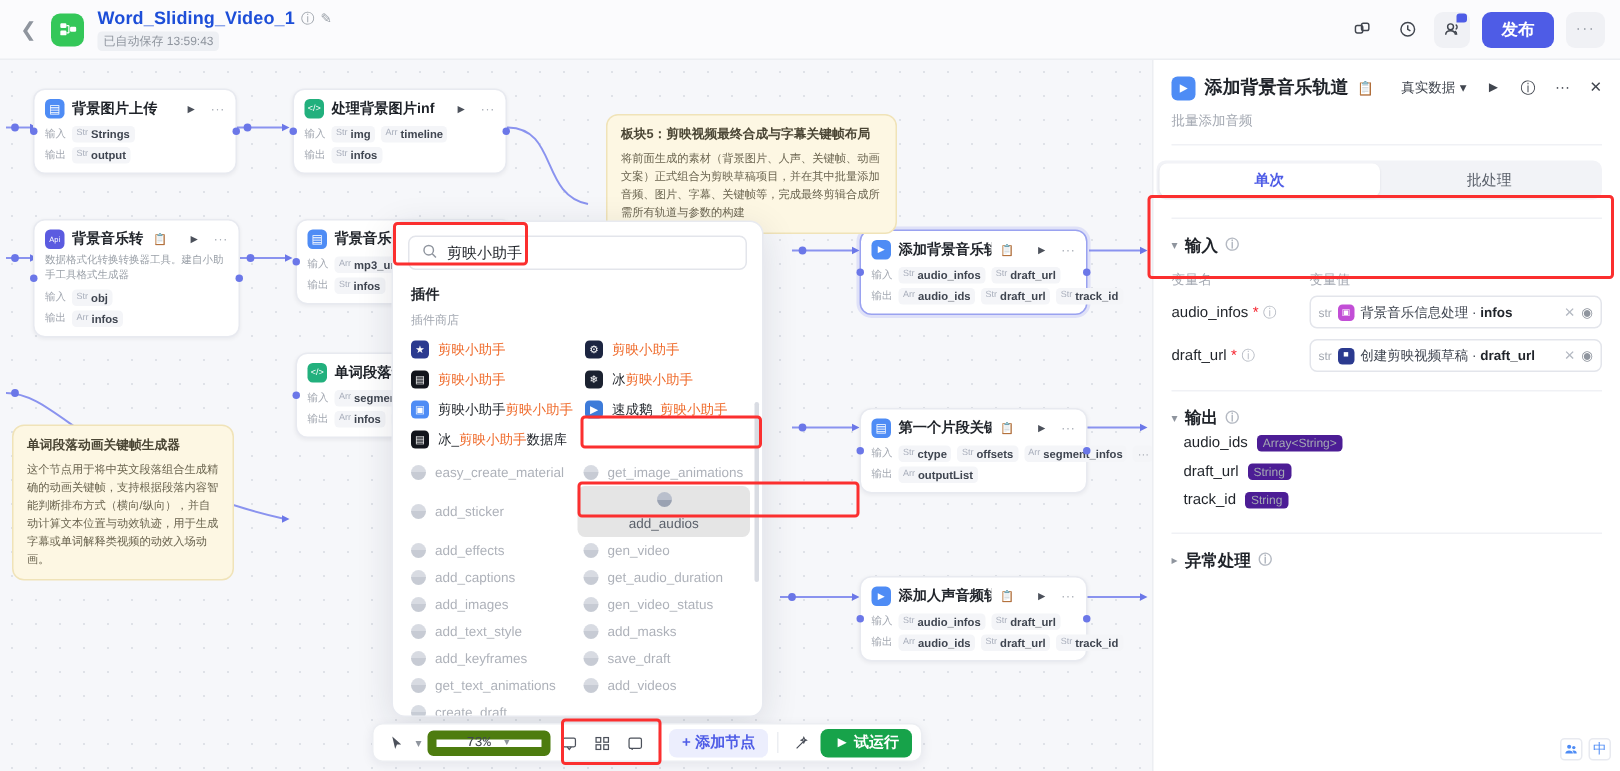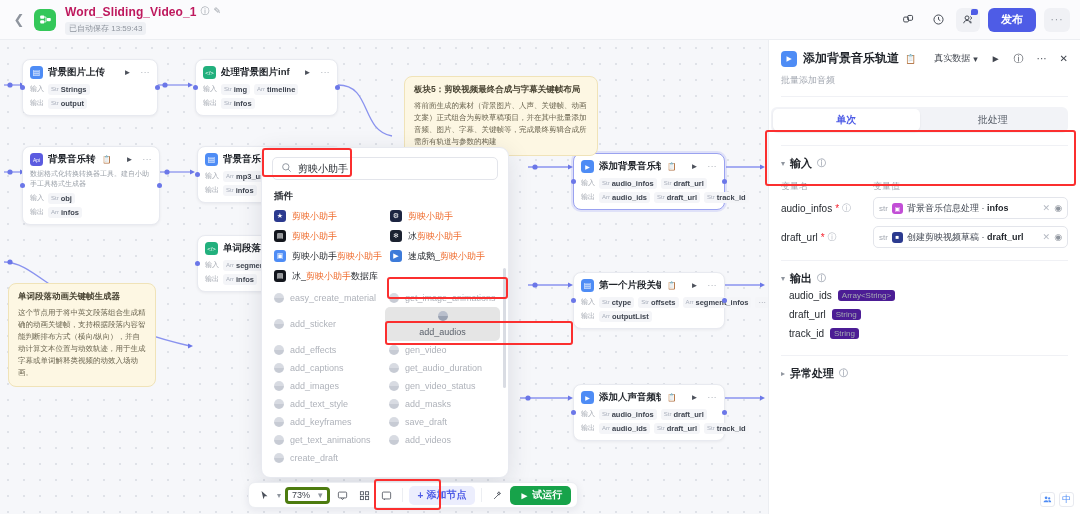--- a/index.html
+++ b/index.html
@@ -20,21 +20,21 @@
   }
   .back-chev { width:18px; height:18px; display:flex; align-items:center; justify-content:center;
     color:#8f959e; font-size:13px; cursor:pointer; }
   .app-logo {
     width:22px; height:22px; border-radius:6px; background:#34c759;
     display:flex; align-items:center; justify-content:center; margin-left:6px; flex:0 0 auto;
   }
   .app-logo svg { display:block; }
   .title-wrap { margin-left:9px; display:flex; flex-direction:column; justify-content:center; }
   .title-row { display:flex; align-items:center; gap:4px; }
-  .title-row .t { font-size:12px; font-weight:bold; color:#be185d; letter-spacing:.1px; }
+  .title-row .t { font-size:12px; font-weight:bold; color:#1d4ed8; letter-spacing:.1px; }
   .mini-icon { color:#9aa0a8; font-size:9px; line-height:1; display:inline-flex; }
   .save-row { margin-top:2px; }
   .save-pill { font-size:8px; color:#8f959e; background:#eef0f4; border-radius:3px; padding:1px 4px; display:inline-block; }
   .top-spacer { flex:1 1 auto; }
   .topbtn {
     width:24px; height:24px; border-radius:6px; display:flex; align-items:center; justify-content:center;
     color:#41464f; cursor:pointer; margin-left:6px; position:relative;
   }
   .topbtn.boxed { background:#f0f1f5; }
   .badge-dot { position:absolute; top:1px; right:2px; width:7px; height:6px; background:#4e5ce6; border-radius:2px 2px 2px 0; }
@@ -172,22 +172,22 @@
 
   
   .bottombar {
     position:absolute; left:248px; top:482px; height:26px;
     background:#fff; border:1px solid #eceef2; border-radius:7px;
     box-shadow:0 2px 8px rgba(25,30,60,.08); display:flex; align-items:center;
     padding:0 6px; gap:4px; z-index:50;
   }
   .bb-ic { width:18px; height:18px; border-radius:4px; display:flex; align-items:center; justify-content:center;
     color:#4c515b; font-size:10px; cursor:pointer; }
-  .zoom-sel { height:17px; border:3px solid #4d7c0f; border-radius:4px; display:flex; align-items:center;
-    padding:0 4px; gap:8px; font-size:9px; color:#41464f; cursor:pointer; }
+  .zoom-sel { height:17px; border:6px solid #4d7c0f; border-radius:4px; display:flex; align-items:center;
+    padding:0 20px; gap:8px; font-size:9px; color:#41464f; cursor:pointer;font-family:Liberation Mono, monospace; }
   .bb-div { width:1px; height:14px; background:#eceef2; margin:0 2px; }
   .addnode { height:19px; background:#eceefd; color:#4e5ce6; border-radius:5px; font-size:10px; font-weight:bold;
     display:flex; align-items:center; gap:3px; padding:0 9px; cursor:pointer; }
   .tryrun { height:19px; background:#17a34a; color:#fff; border-radius:5px; font-size:10px; font-weight:bold;
     display:flex; align-items:center; gap:3px; padding:0 9px; cursor:pointer; }
   .br-corner { position:absolute; right:6px; top:492px; display:flex; gap:4px; align-items:center; z-index:50; }
   .br-corner .c { width:15px; height:15px; border-radius:3px; background:#fff; border:1px solid #e8eaf0;
     display:flex; align-items:center; justify-content:center; font-size:9px; color:#4e8cf5; cursor:pointer; }
 </style>
 </head>
@@ -556,20 +556,21 @@
     <span>
       <svg width="11" height="11" viewBox="0 0 16 16" fill="none" stroke="#8f959e" stroke-width="1.4">
           <circle cx="7" cy="7" r="4.6"></circle>
           <path d="M10.4 10.4L14 14"></path>
         </svg>
     </span>
     <input value="剪映小助手" style="">
   </div>
 
   <div class="sec-title">插件</div>
+  <div class="sub-title">插件商店</div>
 
   <div class="grid2">
     <div class="gitem">
         <span class="gi" style="background:#2b3a8f">★</span>
         <span class="gl"><span class="orange">剪映小助手</span></span>
       </div>
     <div class="gitem">
         <span class="gi" style="background:#1c2541">⚙</span>
         <span class="gl"><span class="orange">剪映小助手</span></span>
       </div>

